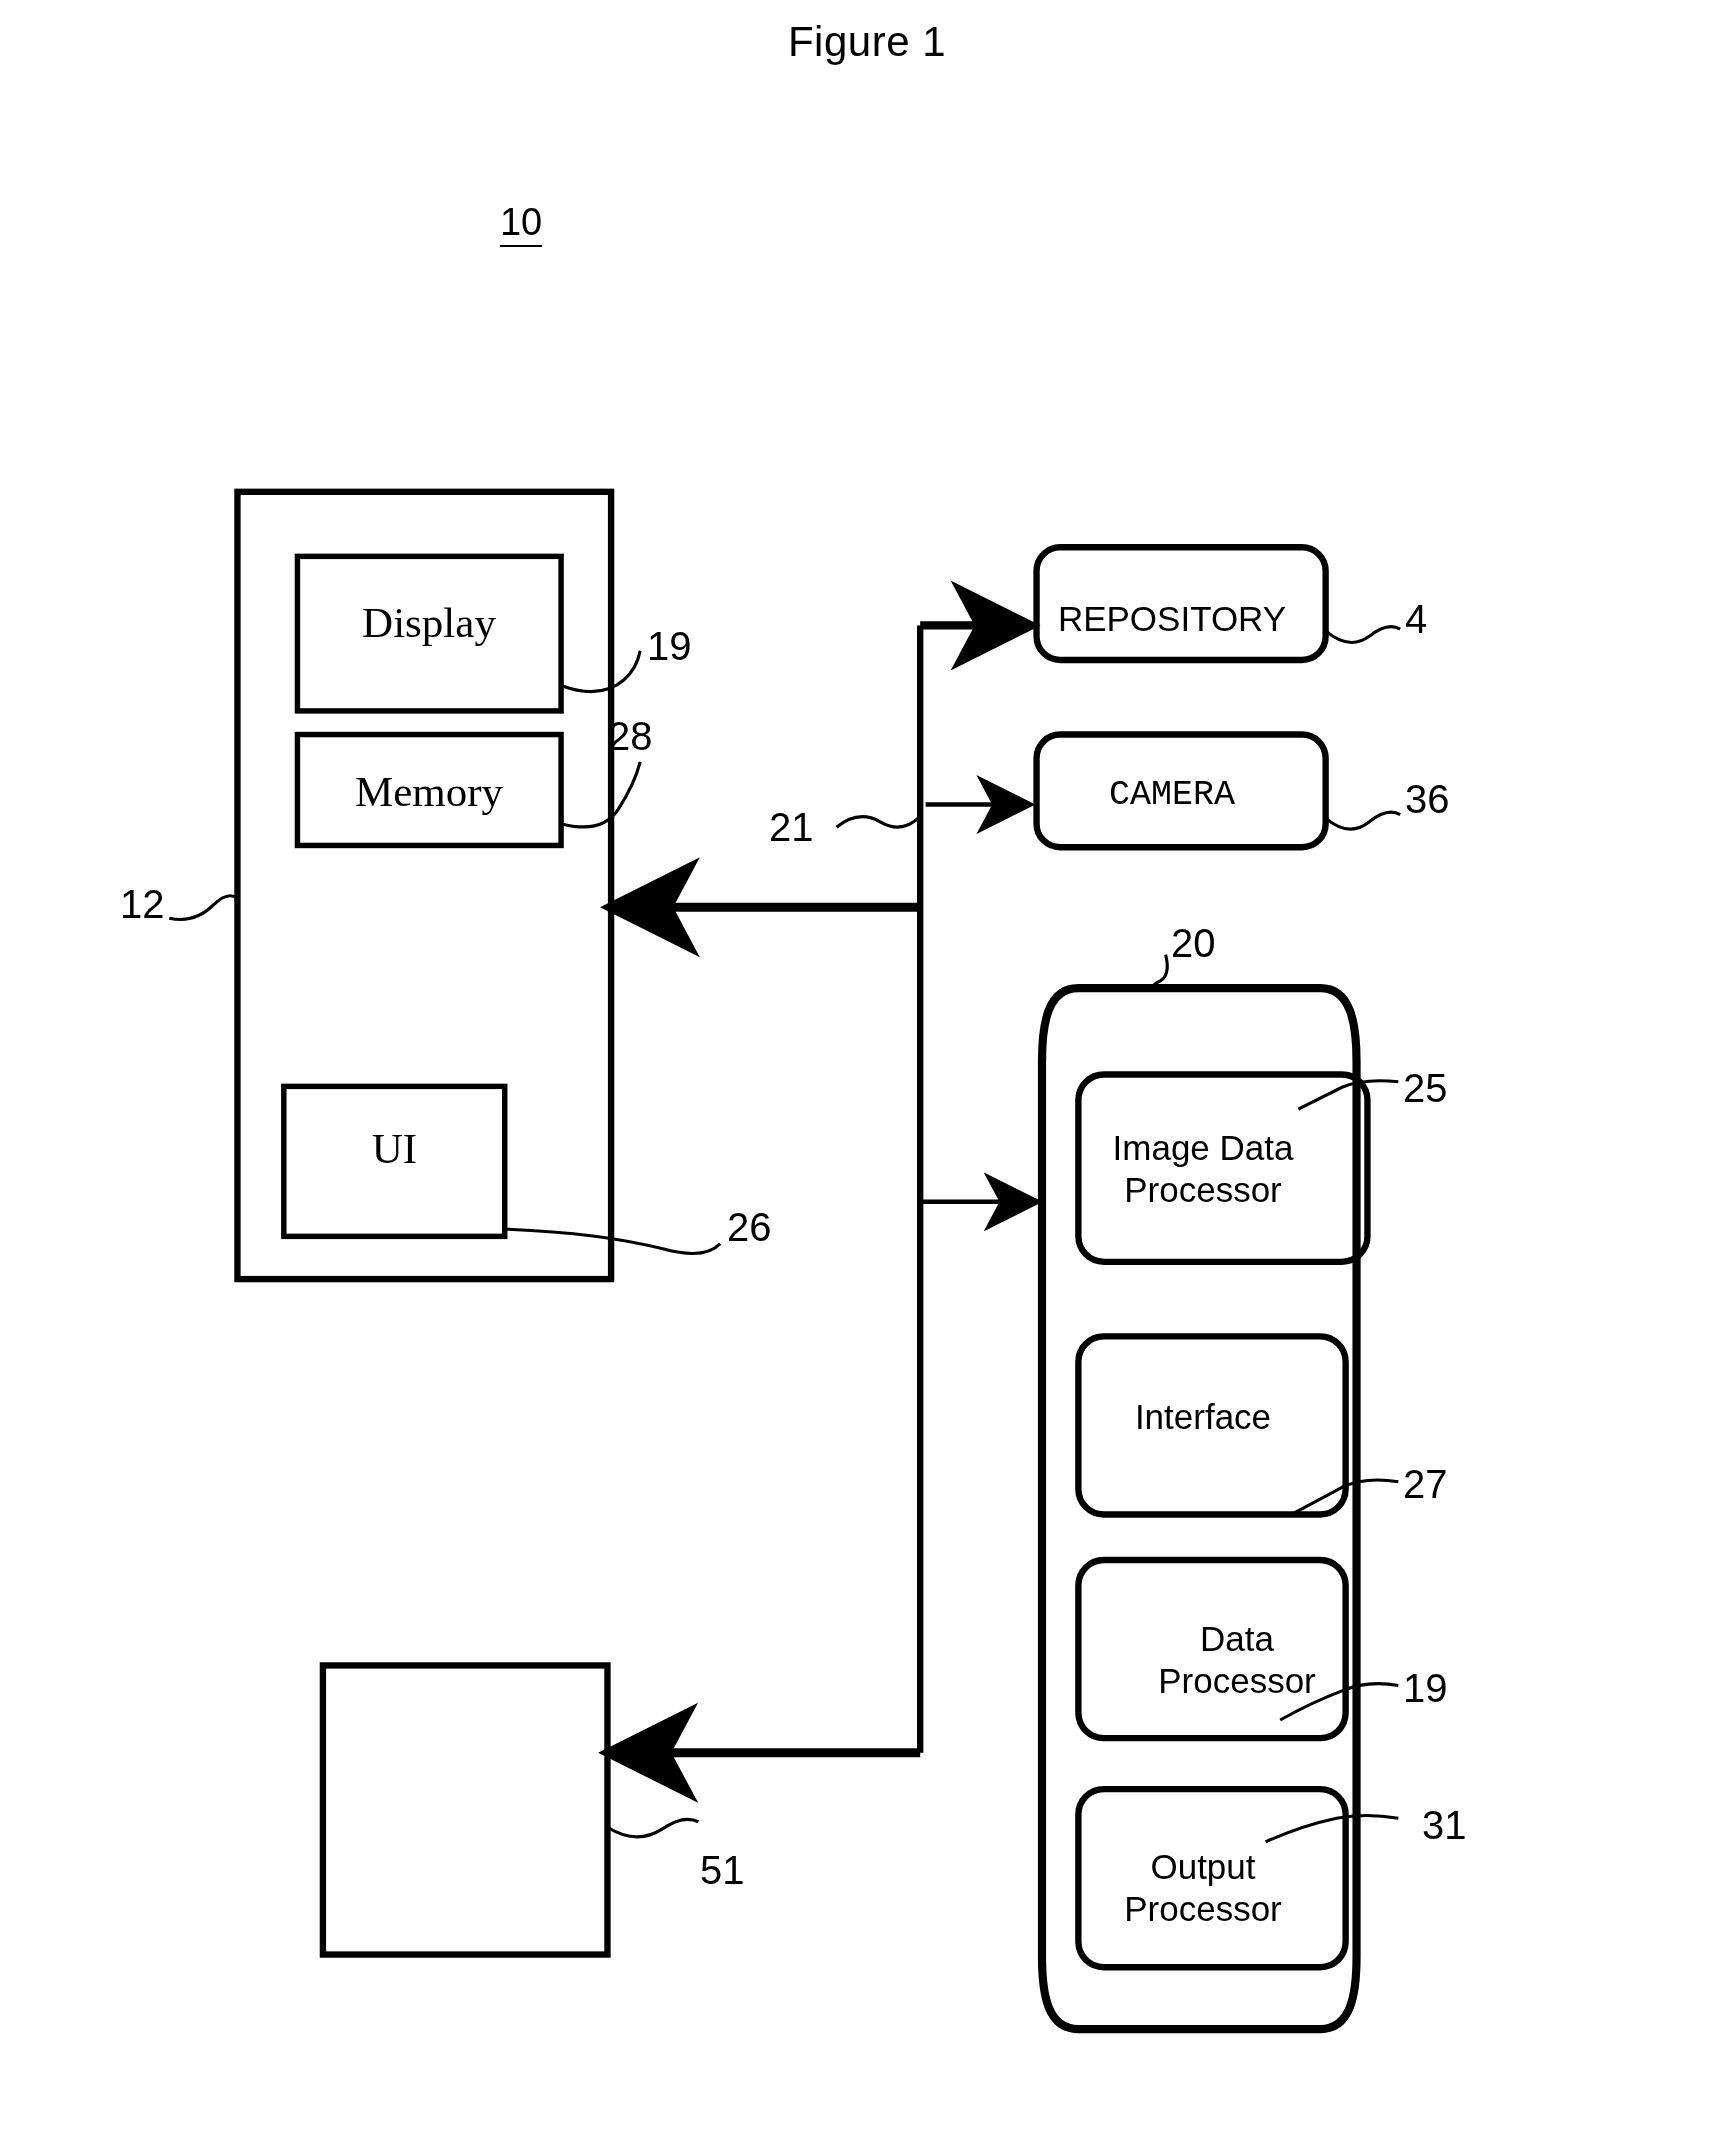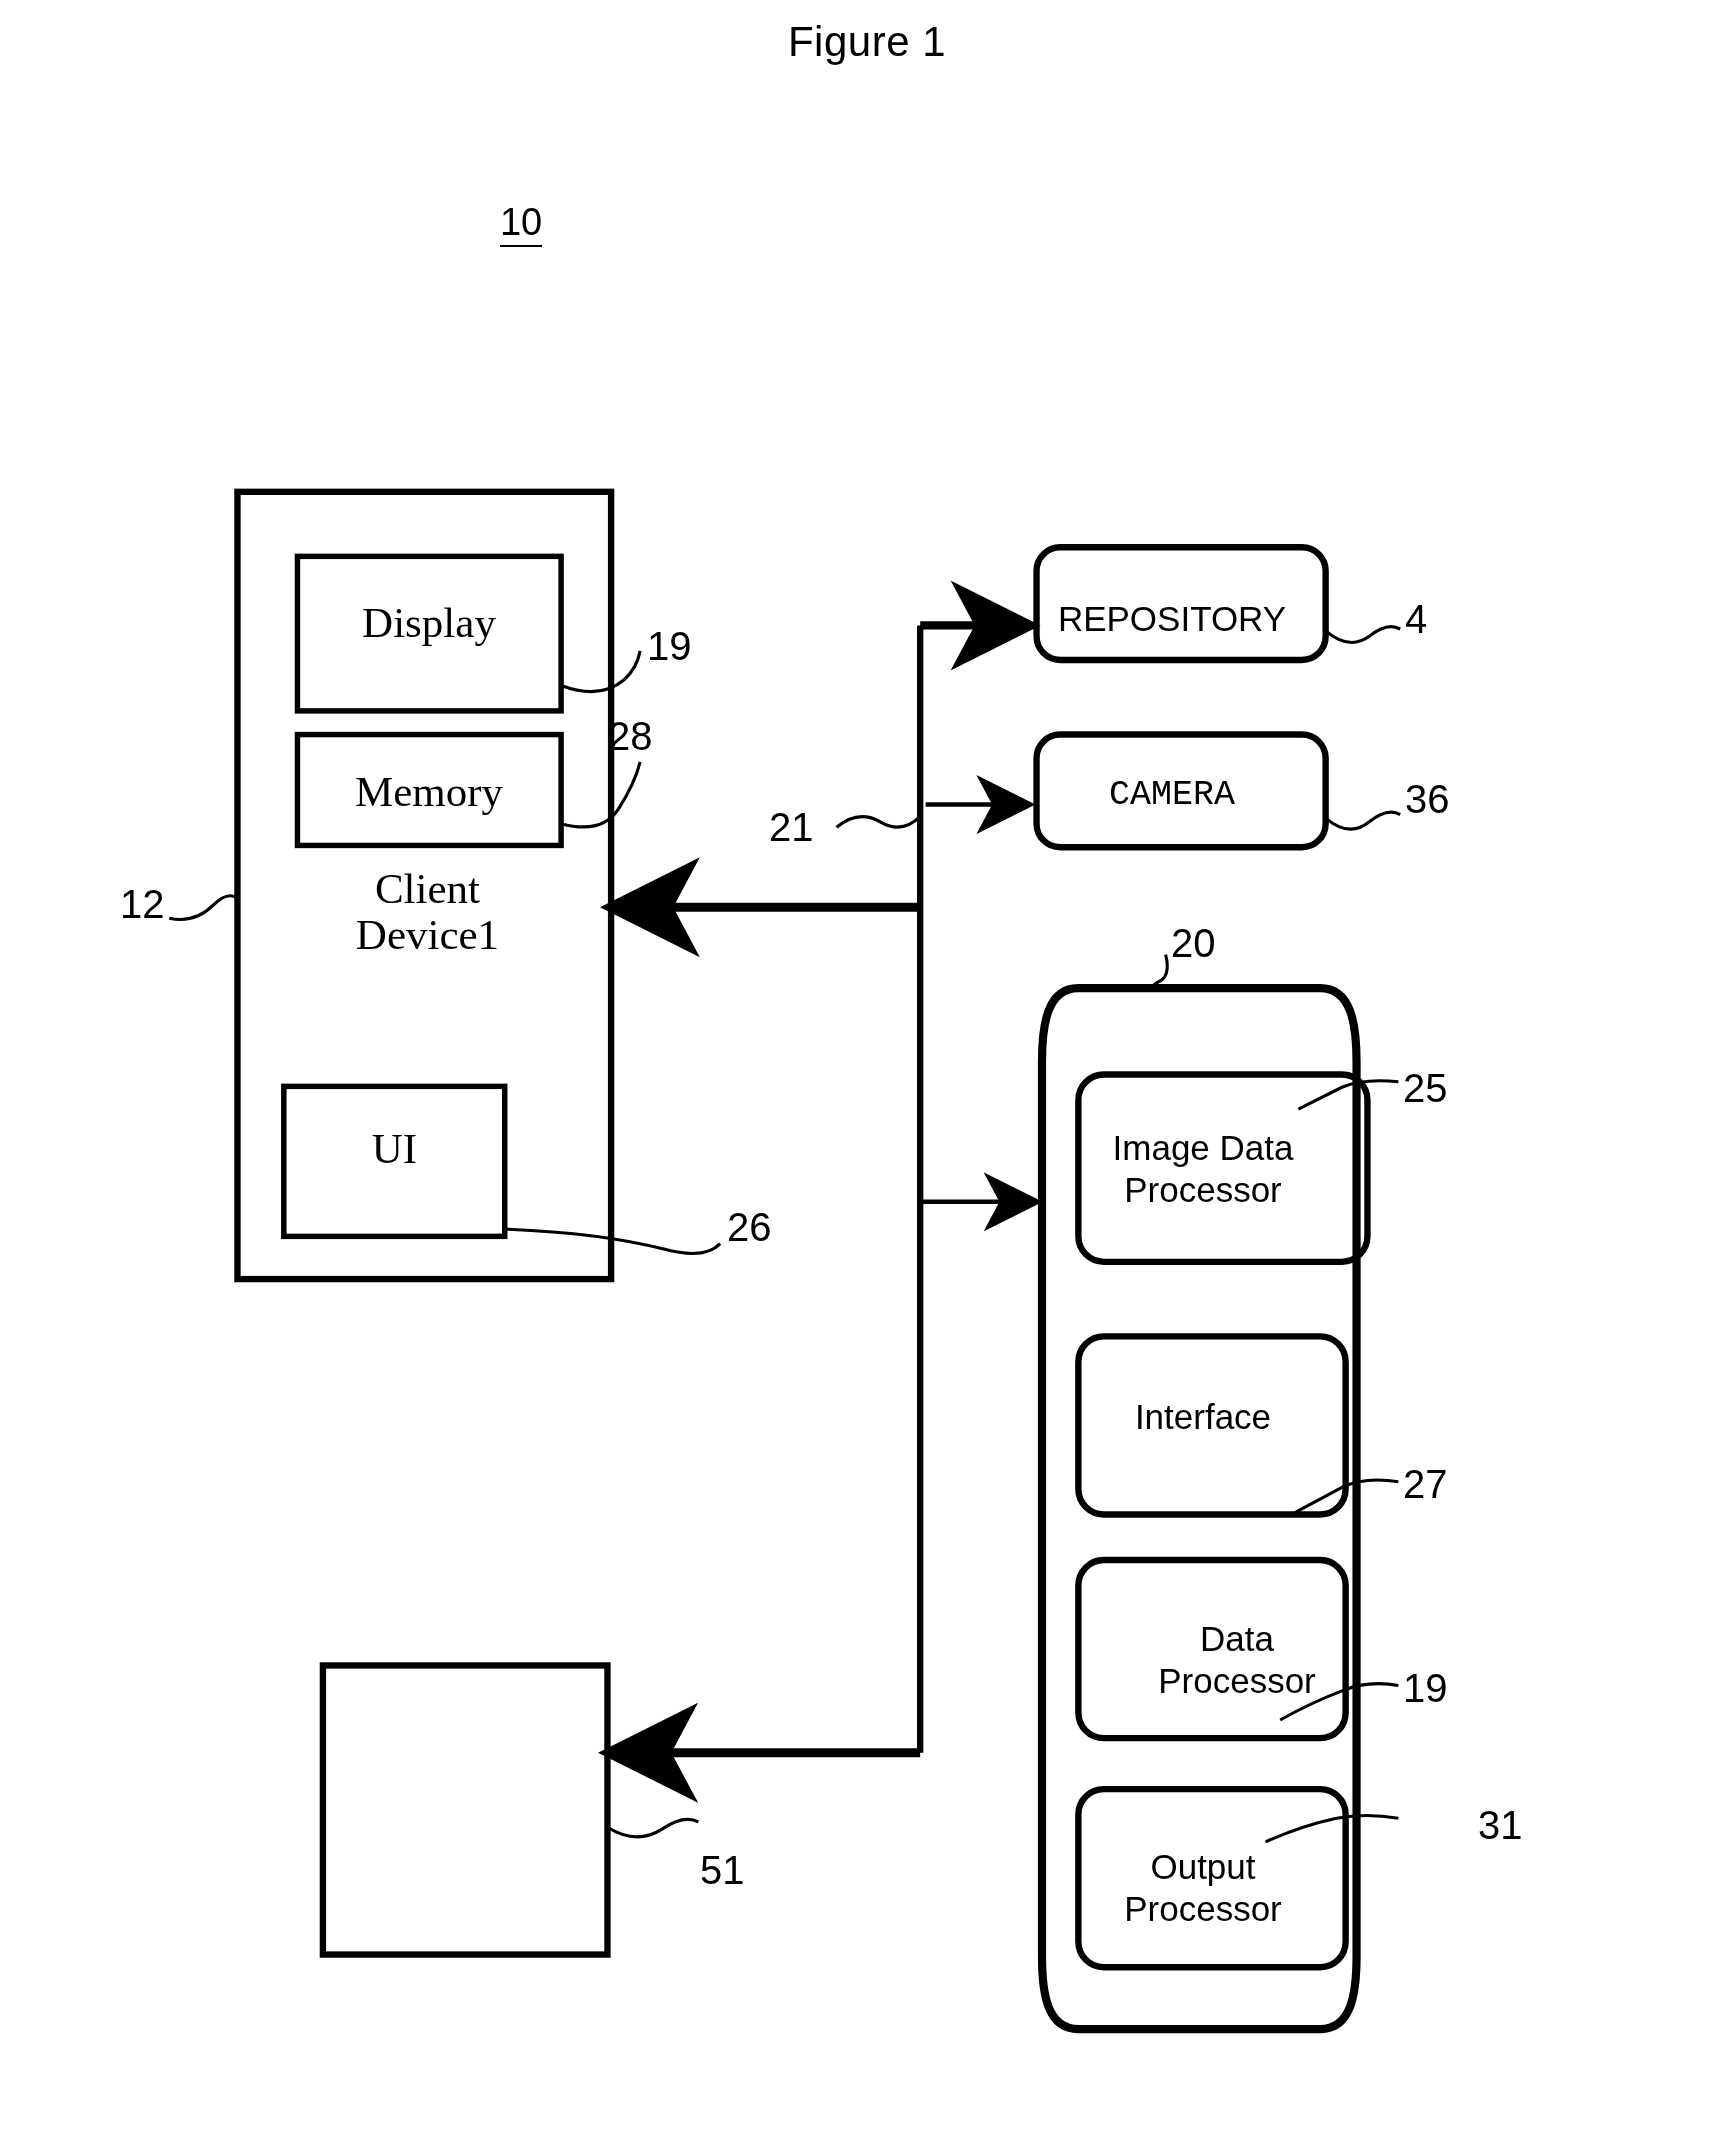--- a/index.html
+++ b/index.html
@@ -78,21 +78,21 @@
   #ref-19a{ left: 647px;  top: 624px;  }
   #ref-28 { left: 608px;  top: 714px;  }
   #ref-26 { left: 727px;  top: 1205px; }
   #ref-21 { left: 769px;  top: 805px;  }
   #ref-17 { left: 1405px; top: 597px;  }
   #ref-36 { left: 1405px; top: 777px;  }
   #ref-20 { left: 1171px; top: 921px; }
   #ref-25 { left: 1403px; top: 1066px; }
   #ref-27 { left: 1403px; top: 1462px; }
   #ref-19b{ left: 1403px; top: 1666px; }
-  #ref-31 { left: 1478px; top: 1803px; }
+  #ref-31 { left: 1422px; top: 1803px; }
   #ref-51 { left: 700px;  top: 1848px; }
 </style>
 </head>
 <body>
 
 <div id="page">
 
   <svg id="figure-svg" viewBox="0 0 1907 2343">
     <defs>
       <marker id="arrowThick" viewBox="0 0 12 12" refX="10" refY="6" markerWidth="11" markerHeight="11" orient="auto-start-reverse">
@@ -168,22 +168,20 @@
   </svg>
 
   <div class="txt sans" id="figure-title">Figure 1</div>
 
   <div class="txt sans" id="system-ref">
     <span>10</span>
   </div>
 
   <div class="txt serif" id="label-display">Display</div>
   <div class="txt serif" id="label-memory">Memory</div>
-  <div class="txt serif" id="label-client">Client
-Device1</div>
   <div class="txt serif" id="label-ui">UI</div>
 
   <div class="txt sans" id="label-repository">REPOSITORY</div>
   <div class="txt sans" id="label-camera">CAMERA</div>
 
   <div class="txt sans" id="label-image-data">Image Data
 Processor</div>
   <div class="txt sans" id="label-interface">Interface</div>
   <div class="txt sans" id="label-data-proc">Data
 Processor</div>

